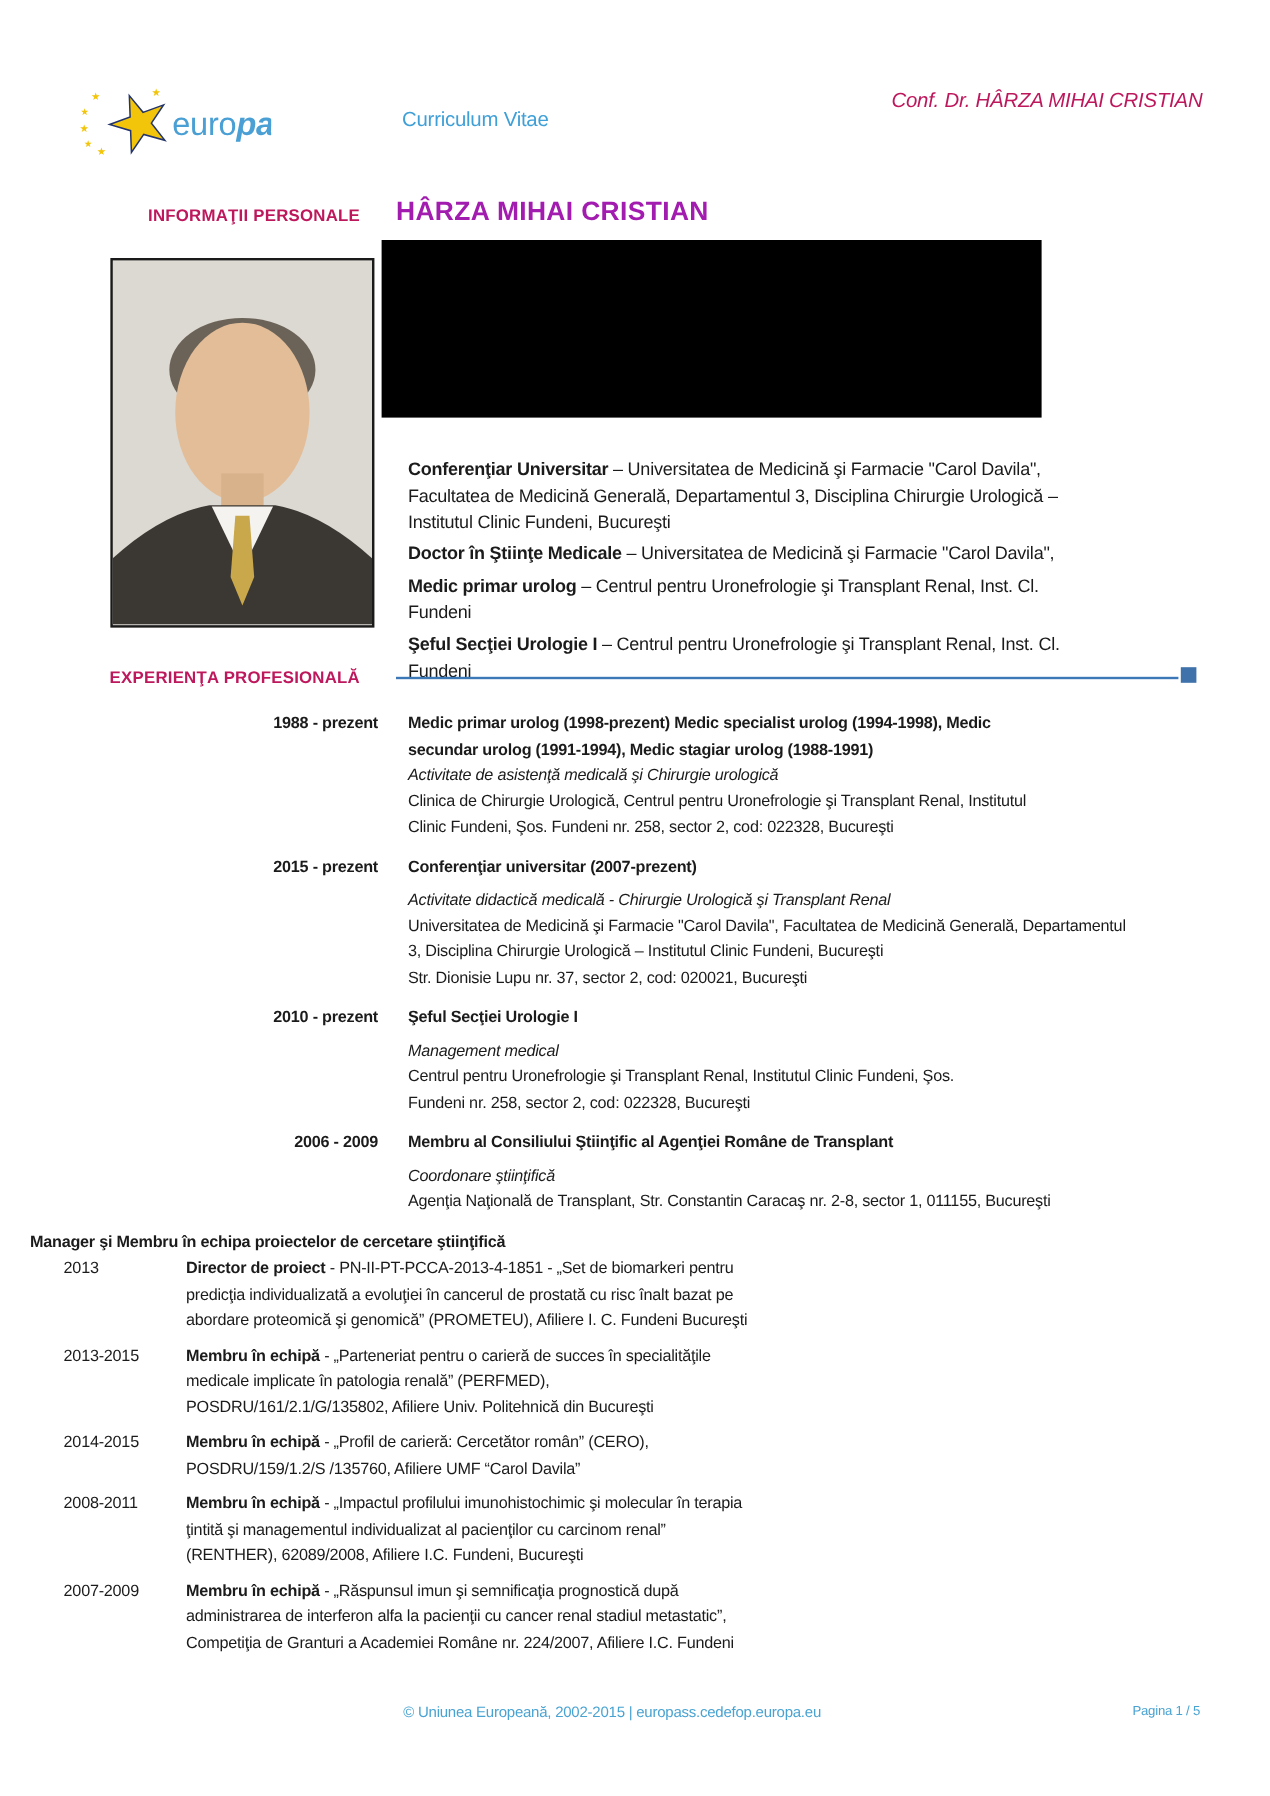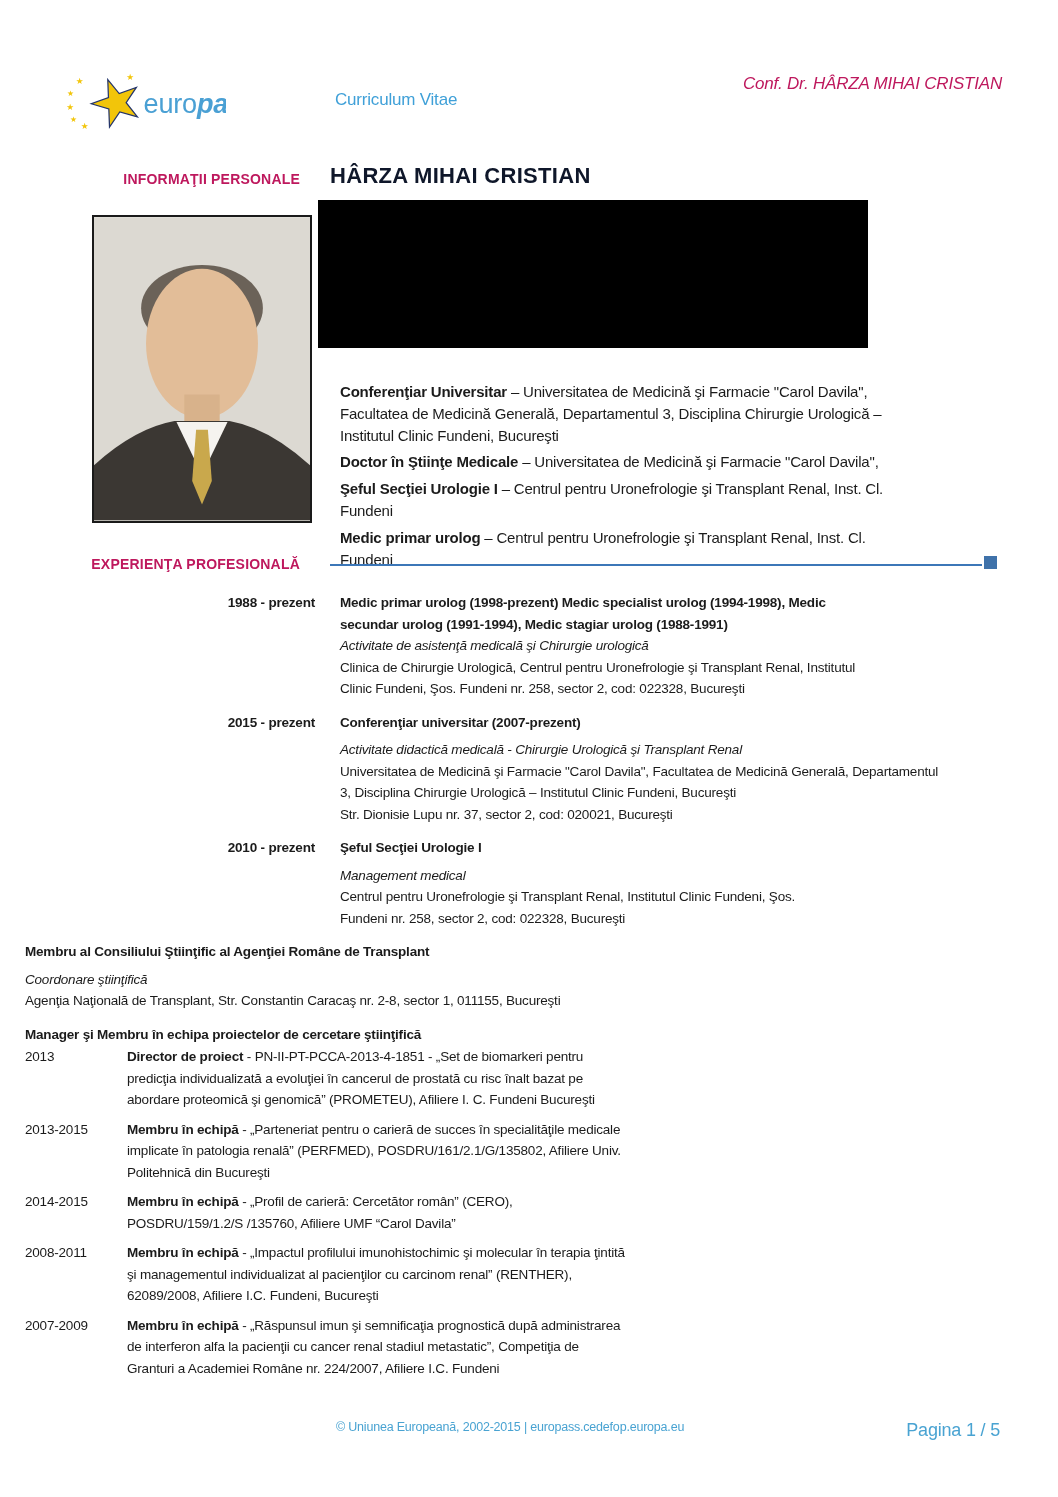--- a/index.html
+++ b/index.html
@@ -24,21 +24,21 @@
     font-size:17px; font-style:italic; color:#be185d;
   }
   
   .label-col {
     position:absolute; left:0; width:300px; text-align:right;
     font-size:14px; font-weight:bold; color:#be185d; letter-spacing:0.2px;
   }
   .personal-label { top:171px; }
   .person-name {
     position:absolute; left:330px; top:163px;
-    font-size:22px; font-weight:bold; color:#0f172a; letter-spacing:0.3px;
+    font-size:22px; font-weight:bold; color:#a21caf; letter-spacing:0.3px;
   }
   .photo {
     position:absolute; left:92px; top:215px;
     width:220px; height:308px;
     border:2px solid #1a1a1a; background:#e3e0da;
   }
   .photo svg { display:block; width:100%; height:100%; }
   .redaction {
     position:absolute; left:318px; top:200px;
     width:550px; height:148px; background:#000000;
@@ -64,30 +64,30 @@
   .row { display:flex; margin-bottom:12px; }
   .row .date { width:315px; text-align:right; font-weight:bold; flex:none; }
   .row .content { margin-left:25px; width:600px; }
   .title { font-weight:bold; }
   .w540 { max-width:540px; }
   .w500 { max-width:500px; }
   .subtitle { font-style:italic; }
   .subtitle.mt { margin-top:6px; }
   .subrow { display:flex; margin-top:8px; }
   .subrow.first { margin-top:1px; }
-  .subrow .sdate { margin-left:0; width:102px; flex:none; }
+  .subrow .sdate { margin-left:28px; width:102px; flex:none; }
   .subrow .sdesc { width:540px; }
   
   .footer-copy {
     position:absolute; left:336px; top:1420px;
     font-size:12.5px; color:#49a3d2;
   }
   .footer-page {
     position:absolute; right:58px; top:1420px;
-    font-size:18px; color:#49a3d2;
+    font-size:11px; color:#49a3d2;
   }
 </style>
 </head>
 <body>
 
 <div class="page">
 
   <div class="logo">
     <svg width="160" height="60" viewBox="0 0 165 62">
       <text x="10" y="14" font-size="9" fill="#f2c50a" font-family="Liberation Sans, sans-serif">★</text>
@@ -116,22 +116,22 @@
       <polygon points="84,208 136,208 110,262" fill="#f5f3ef"></polygon>
       <polygon points="104,216 116,216 120,268 110,292 100,268" fill="#c9a84c"></polygon>
     </svg>
   </div>
 
   <div class="redaction"></div>
 
   <div class="positions">
     <p class="w545"><b>Conferenţiar Universitar</b><span> – Universitatea de Medicină şi Farmacie "Carol Davila", Facultatea de Medicină Generală, Departamentul 3, Disciplina Chirurgie Urologică – Institutul Clinic Fundeni, Bucureşti</span></p>
     <p><b>Doctor în Ştiinţe Medicale</b><span> – Universitatea de Medicină şi Farmacie "Carol Davila",</span></p>
+    <p><b>Medic primar urolog</b><span> – Centrul pentru Uronefrologie şi Transplant Renal, Inst. Cl. Fundeni</span></p>
     <p><b>Şeful Secţiei Urologie I</b><span> – Centrul pentru Uronefrologie şi Transplant Renal, Inst. Cl. Fundeni</span></p>
-    <p><b>Medic primar urolog</b><span> – Centrul pentru Uronefrologie şi Transplant Renal, Inst. Cl. Fundeni</span></p>
   </div>
 
   <div class="label-col exp-label">EXPERIENŢA PROFESIONALĂ</div>
   <div class="exp-rule"></div>
   <div class="exp-square"></div>
 
   <div class="timeline">
 
     <div class="row">
       <div class="date">1988 - prezent</div>
@@ -155,20 +155,21 @@
     <div class="row">
       <div class="date">2010 - prezent</div>
       <div class="content">
         <div class="title">Şeful Secţiei Urologie I</div>
         <div class="subtitle mt">Management medical</div>
         <div class="details w500">Centrul pentru Uronefrologie şi Transplant Renal, Institutul Clinic Fundeni, Şos. Fundeni nr. 258, sector 2, cod: 022328, Bucureşti</div>
       </div>
     </div>
 
     <div class="row">
+      <div class="date">2006 - 2009</div>
       <div class="content">
         <div class="title">Membru al Consiliului Ştiinţific al Agenţiei Române de Transplant</div>
         <div class="subtitle mt">Coordonare ştiinţifică</div>
         <div class="details">Agenţia Naţională de Transplant, Str. Constantin Caracaş nr. 2-8, sector 1, 011155, Bucureşti</div>
       </div>
     </div>
 
     <div class="row">
       <div class="content">
         <div class="title">Manager şi Membru în echipa proiectelor de cercetare ştiinţifică</div>

